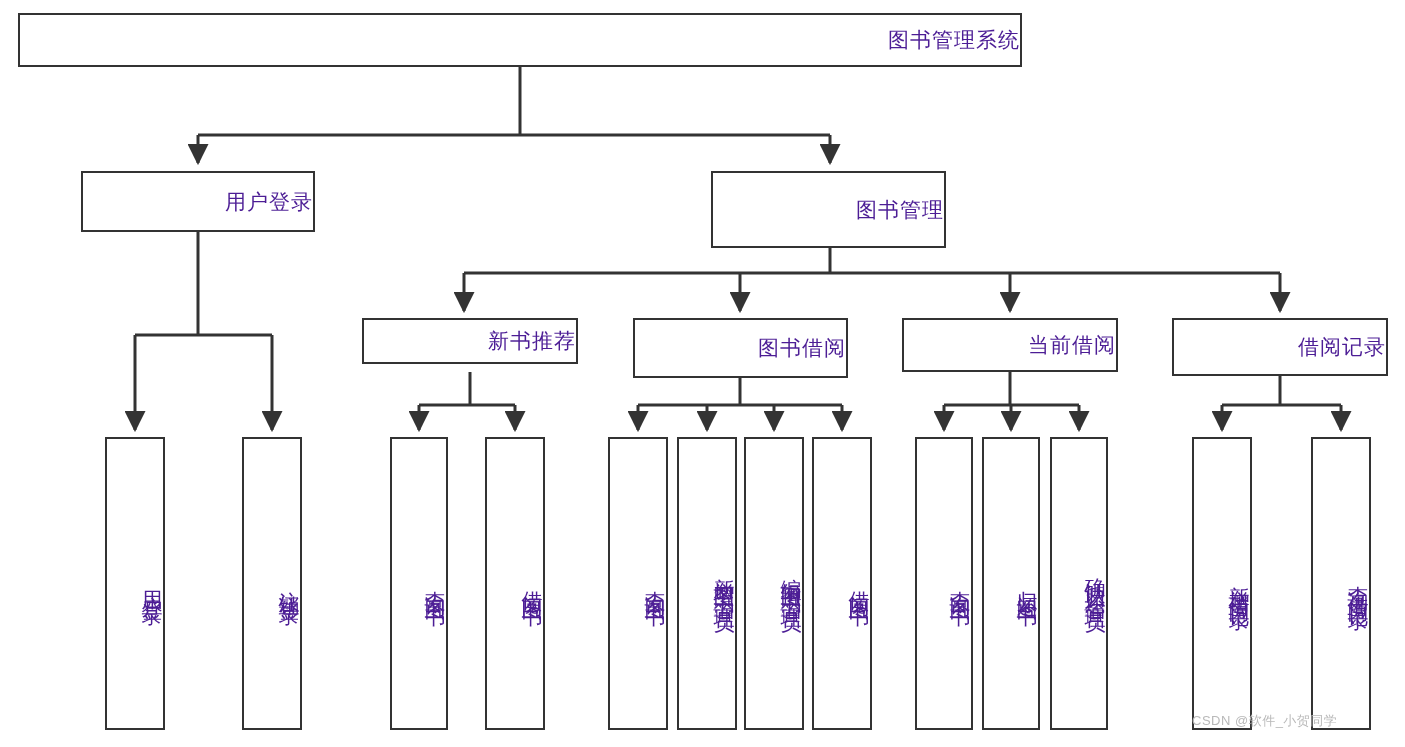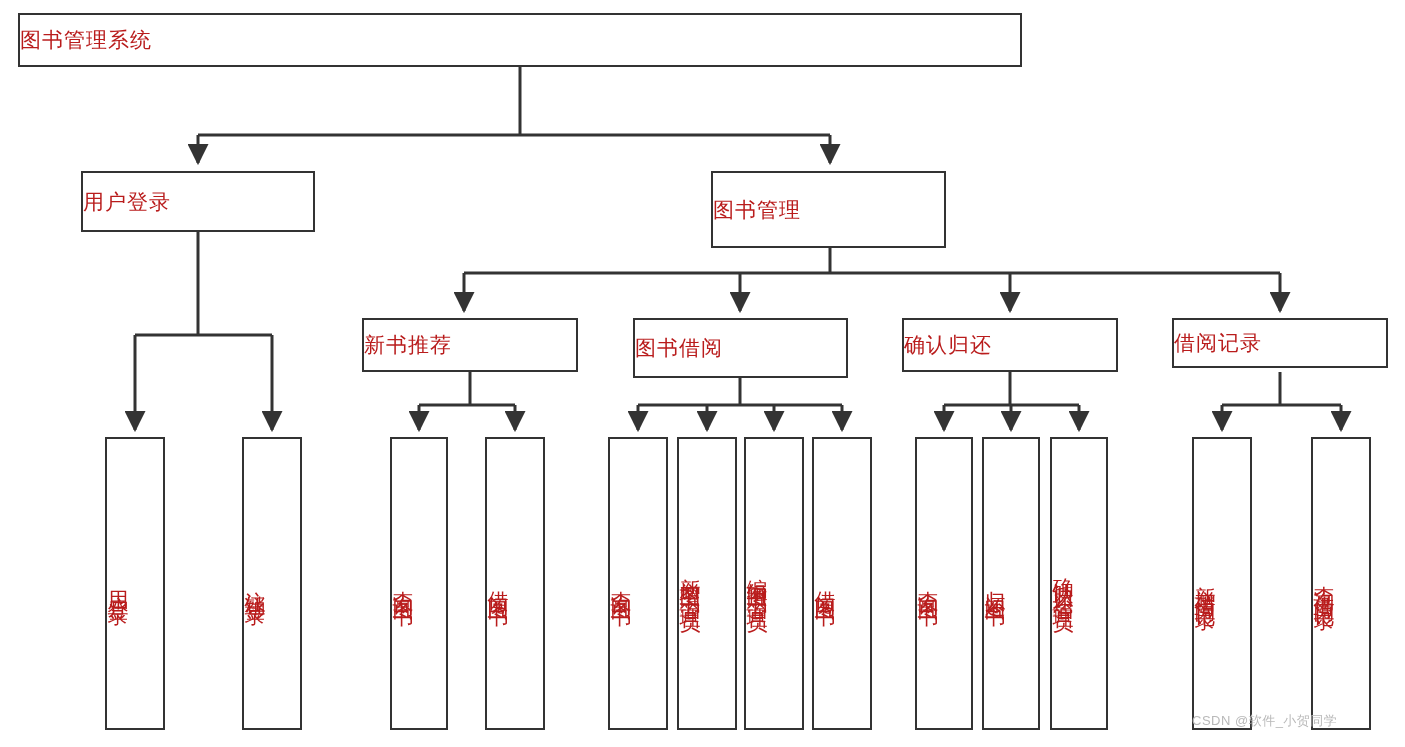--- a/index.html
+++ b/index.html
@@ -25,22 +25,22 @@
     width: 1405px;
     height: 747px;
   }
   .node {
     position: absolute;
     box-sizing: border-box;
     background: #ffffff;
     border: 2px solid #333333;
     display: flex;
     align-items: center;
-    justify-content: flex-start;
-    color: #b91c1c;
+    justify-content: flex-end;
+    color: #4c1d95;
     z-index: 2;
   }
   .node.horiz {
     font-size: 21px;
     letter-spacing: 1px;
     line-height: 1.2;
   }
   .node.vert {
     font-size: 21px;
   }
@@ -123,30 +123,30 @@
     <span>图书管理系统</span>
   </div>
 
   <div class="node horiz" style="left: 81px; top: 171px; width: 234px; height: 61px;">
     <span>用户登录</span>
   </div>
   <div class="node horiz" style="left: 711px; top: 171px; width: 235px; height: 77px;">
     <span>图书管理</span>
   </div>
 
-  <div class="node horiz" style="left: 362px; top: 318px; width: 216px; height: 54px;">
+  <div class="node horiz" style="left: 362px; top: 318px; width: 216px; height: 46px;">
     <span>新书推荐</span>
   </div>
   <div class="node horiz" style="left: 633px; top: 318px; width: 215px; height: 60px;">
     <span>图书借阅</span>
   </div>
   <div class="node horiz" style="left: 902px; top: 318px; width: 216px; height: 54px;">
-    <span>确认归还</span>
+    <span>当前借阅</span>
   </div>
-  <div class="node horiz" style="left: 1172px; top: 318px; width: 216px; height: 50px;">
+  <div class="node horiz" style="left: 1172px; top: 318px; width: 216px; height: 58px;">
     <span>借阅记录</span>
   </div>
 
   <div class="node vert" style="left: 105px; top: 437px; width: 60px; height: 293px;">
     <span class="vlabel">用户登录</span>
   </div>
   <div class="node vert" style="left: 242px; top: 437px; width: 60px; height: 293px;">
     <span class="vlabel">注销登录</span>
   </div>
   <div class="node vert" style="left: 390px; top: 437px; width: 58px; height: 293px;">

